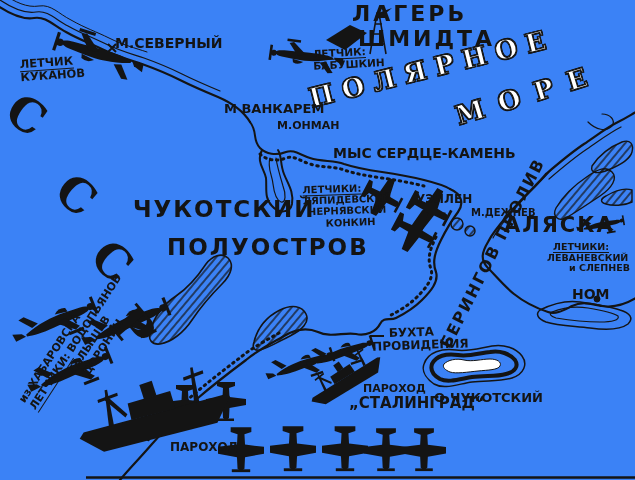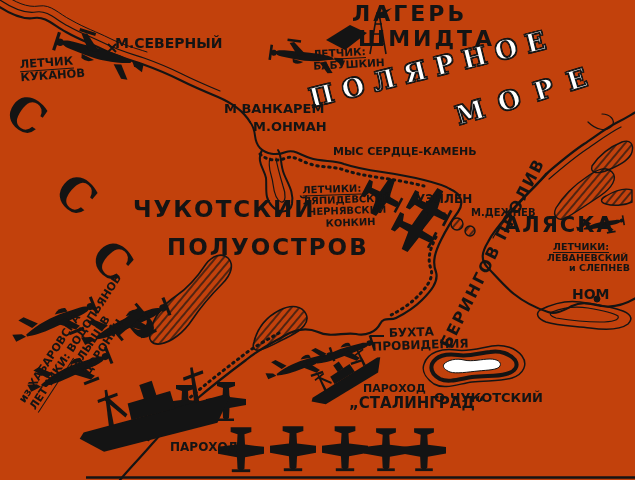--- a/index.html
+++ b/index.html
@@ -1,16 +1,16 @@
 <!DOCTYPE html>
 <html><head>
 <meta charset="utf-8">
 <style>
   html,body{margin:0;padding:0;background:#e8e8e8;}
-  .stage{position:relative;width:635px;height:480px;background:#c2410c;overflow:hidden;
+  .stage{position:relative;width:635px;height:480px;background:#3b82f6;overflow:hidden;
          font-family:"DejaVu Sans",sans-serif;color:#141414;}
   .stage svg{position:absolute;left:0;top:0;}
   .lbl{position:absolute;font-weight:bold;white-space:nowrap;line-height:1.12;color:#141414;}
   .u{border-bottom:1.6px solid #141414;}
   .sea-word{position:absolute;font-family:"DejaVu Serif",serif;font-weight:bold;color:#ffffff;
             -webkit-text-stroke:1.2px #141414;
             text-shadow:1px 1px 0 #141414,-1px -1px 0 #141414,1px -1px 0 #141414,-1px 1px 0 #141414;
             white-space:nowrap;}
   .sssr{position:absolute;font-family:"DejaVu Serif",serif;font-size:46px;font-weight:bold;color:#141414;}
   .big{letter-spacing:2px;}
@@ -159,22 +159,22 @@
 
   <div class="lbl" style="left:20px;top:56px;font-size:11.5px;transform:rotate(-4deg);">
     <div><span class="u">ЛЕТЧИК</span></div>
     <div>КУКАНОВ</div>
   </div>
 
   <div class="sea-word" style="left:306px;top:84px;font-size:26px;letter-spacing:9px;transform:rotate(-14deg);transform-origin:0 0;">ПОЛЯРНОЕ</div>
   <div class="sea-word" style="left:452px;top:102px;font-size:26px;letter-spacing:15px;transform:rotate(-17deg);transform-origin:0 0;">МОРЕ</div>
 
   <div class="lbl" style="left:224px;top:102px;font-size:13px;">М ВАНКАРЕМ</div>
-  <div class="lbl" style="left:253px;top:120px;font-size:13px;">М.ОНМАН</div>
-  <div class="lbl" style="left:333px;top:146px;font-size:11px;">МЫС СЕРДЦЕ-КАМЕНЬ</div>
+  <div class="lbl" style="left:253px;top:120px;font-size:11px;padding-left:24px;">М.ОНМАН</div>
+  <div class="lbl" style="left:333px;top:146px;font-size:14px;">МЫС СЕРДЦЕ-КАМЕНЬ</div>
 
   <div class="lbl" style="left:303px;top:183px;font-size:10px;transform:rotate(-2deg);">
     <div><span class="u">ЛЕТЧИКИ:</span></div>
     <div>ЛЯПИДЕВСКИЙ</div>
     <div style="margin-left:5px;">ЧЕРНЯВСКИЙ</div>
     <div style="margin-left:22px;">КОНКИН</div>
   </div>
 
   <div class="lbl" style="left:416px;top:193px;font-size:12px;">УЭЛЛЕН</div>
   <div class="lbl" style="left:448px;top:207px;font-size:10px;padding-left:23px;">М.ДЕЖНЕВ</div>

